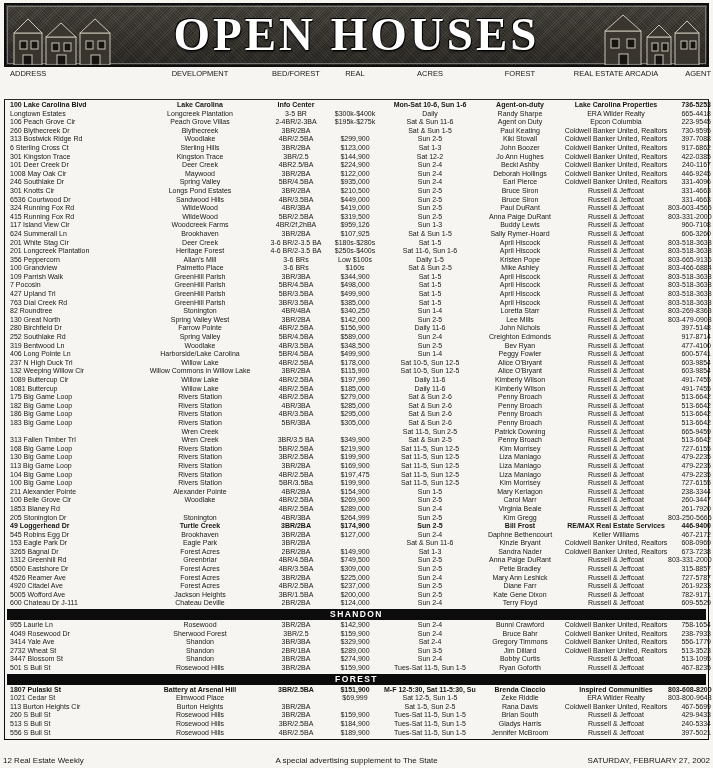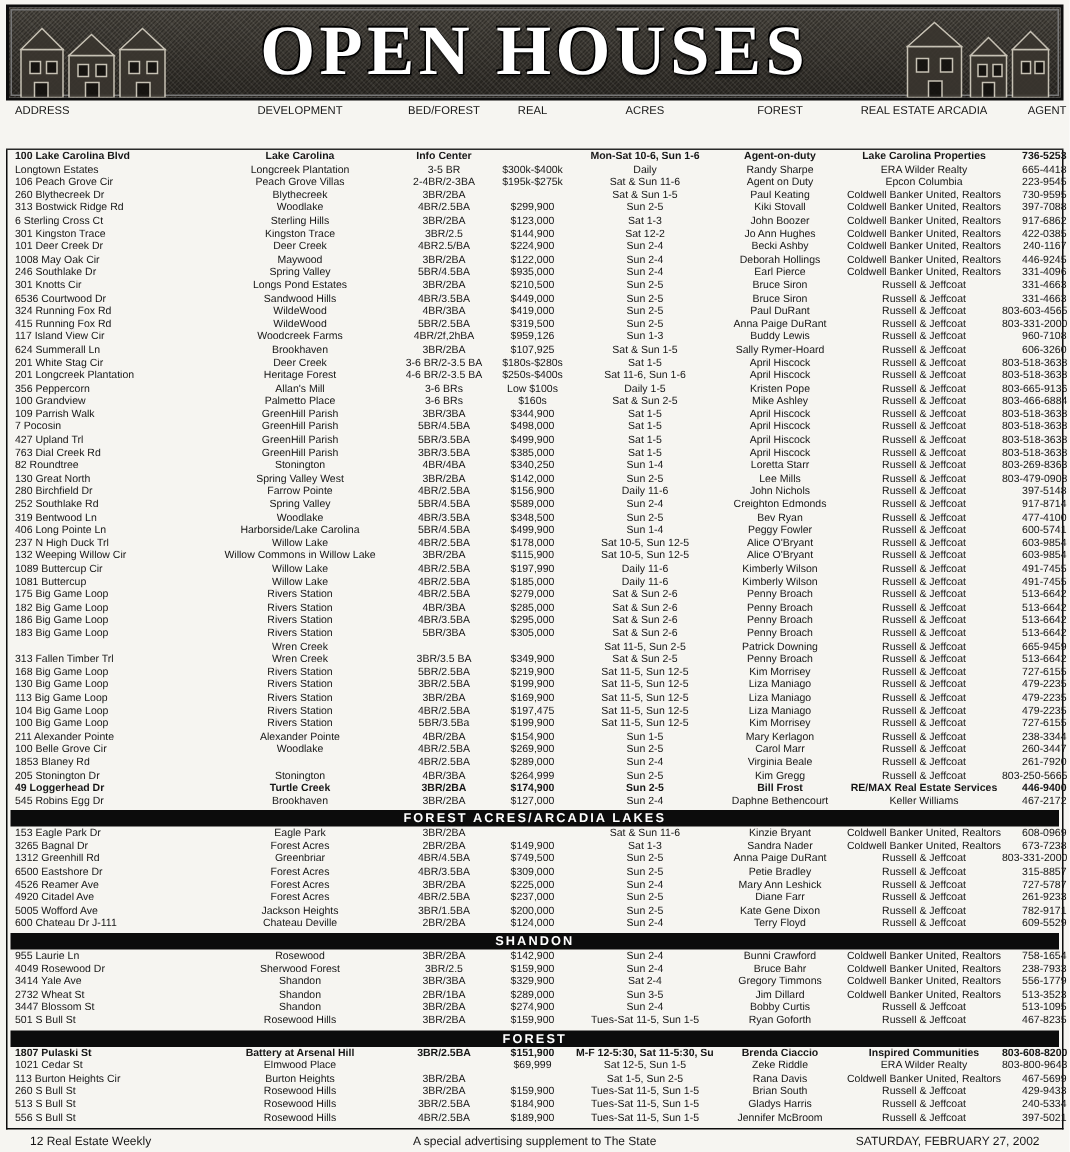--- a/index.html
+++ b/index.html
@@ -56,21 +56,21 @@
   .c3{flex:0 0 58px;text-align:center;}
   .c4{flex:0 0 92px;text-align:center;}
   .c5{flex:0 0 88px;text-align:center;}
   .c6{flex:0 0 104px;text-align:center;}
   .c7{flex:0 0 43px;text-align:right;padding-right:3px;}
   
   .colhead .c0{padding-left:6px;}
   
   .footer{
     position:absolute;left:0;right:0;bottom:3px;display:flex;
-    justify-content:space-between;align-items:center;padding:0 20px;font-size:8px;text-align:right;
+    justify-content:space-between;align-items:center;padding:0 3px;font-size:8px;text-align:right;
   }
   .footer .mid{position:absolute;left:50%;transform:translateX(-50%);}
 </style>
 </head>
 <body>
 
 <div class="page">
 
   <div class="masthead">
     <div class="masthead-inner">
@@ -630,21 +630,20 @@
       <div class="lrow">
         <span class="cell c0">545 Robins Egg Dr</span>
         <span class="cell c1">Brookhaven</span>
         <span class="cell c2">3BR/2BA</span>
         <span class="cell c3">$127,000</span>
         <span class="cell c4">Sun 2-4</span>
         <span class="cell c5">Daphne Bethencourt</span>
         <span class="cell c6">Keller Williams</span>
         <span class="cell c7">467-2172</span>
       </div>
-      <div class="section-bar" style="background: rgb(12, 12, 12);">FOREST ACRES/ARCADIA LAKES</div>
       <div class="lrow">
         <span class="cell c0">153 Eagle Park Dr</span>
         <span class="cell c1">Eagle Park</span>
         <span class="cell c2">3BR/2BA</span>
         <span class="cell c3"></span>
         <span class="cell c4">Sat &amp; Sun 11-6</span>
         <span class="cell c5">Kinzie Bryant</span>
         <span class="cell c6">Coldwell Banker United, Realtors</span>
         <span class="cell c7">608-0969</span>
       </div>

